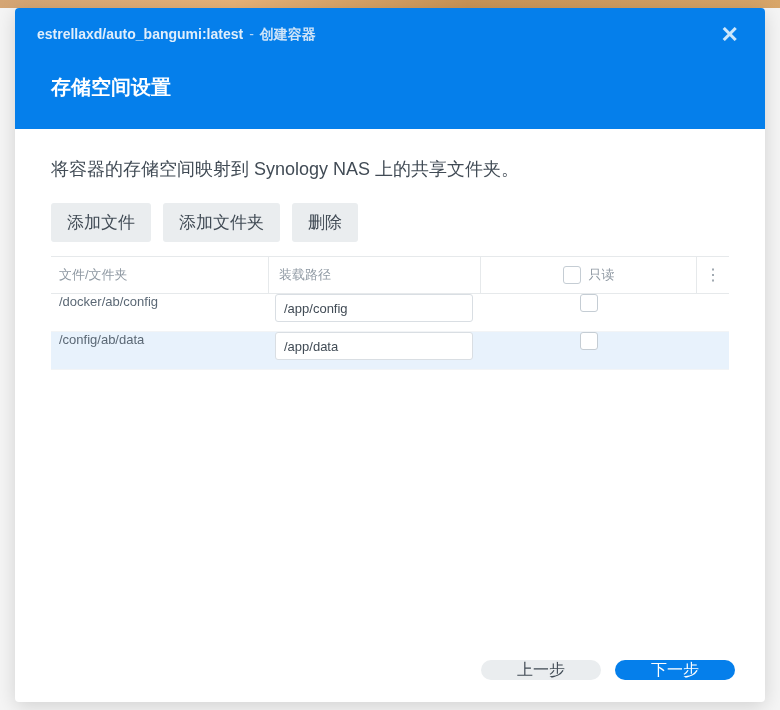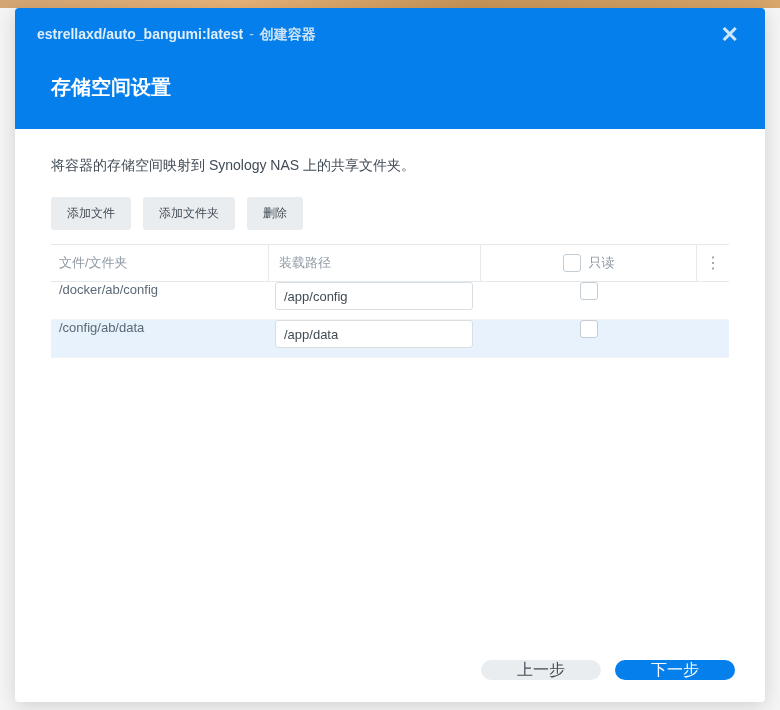--- a/index.html
+++ b/index.html
@@ -80,34 +80,34 @@
       font-size: 20px;
       font-weight: 700;
       color: #fff;
     }
     .modal-body {
       flex: 1;
       padding: 28px 36px 20px 36px;
       overflow-y: auto;
     }
     .description {
-      font-size: 14px;
+      font-size: 18px;
       color: #414b55;
       margin-bottom: 22px;
     }
     .toolbar {
       display: flex;
       gap: 12px;
       margin-bottom: 14px;
     }
     .btn {
       border: none;
       border-radius: 3px;
       padding: 8px 16px;
-      font-size: 12px;
+      font-size: 17px;
       cursor: pointer;
       font-family: inherit;
     }
     .btn-gray {
       background: #eaedef;
       color: #414b55;
     }
     .table {
       width: 100%;
       border-collapse: collapse;

